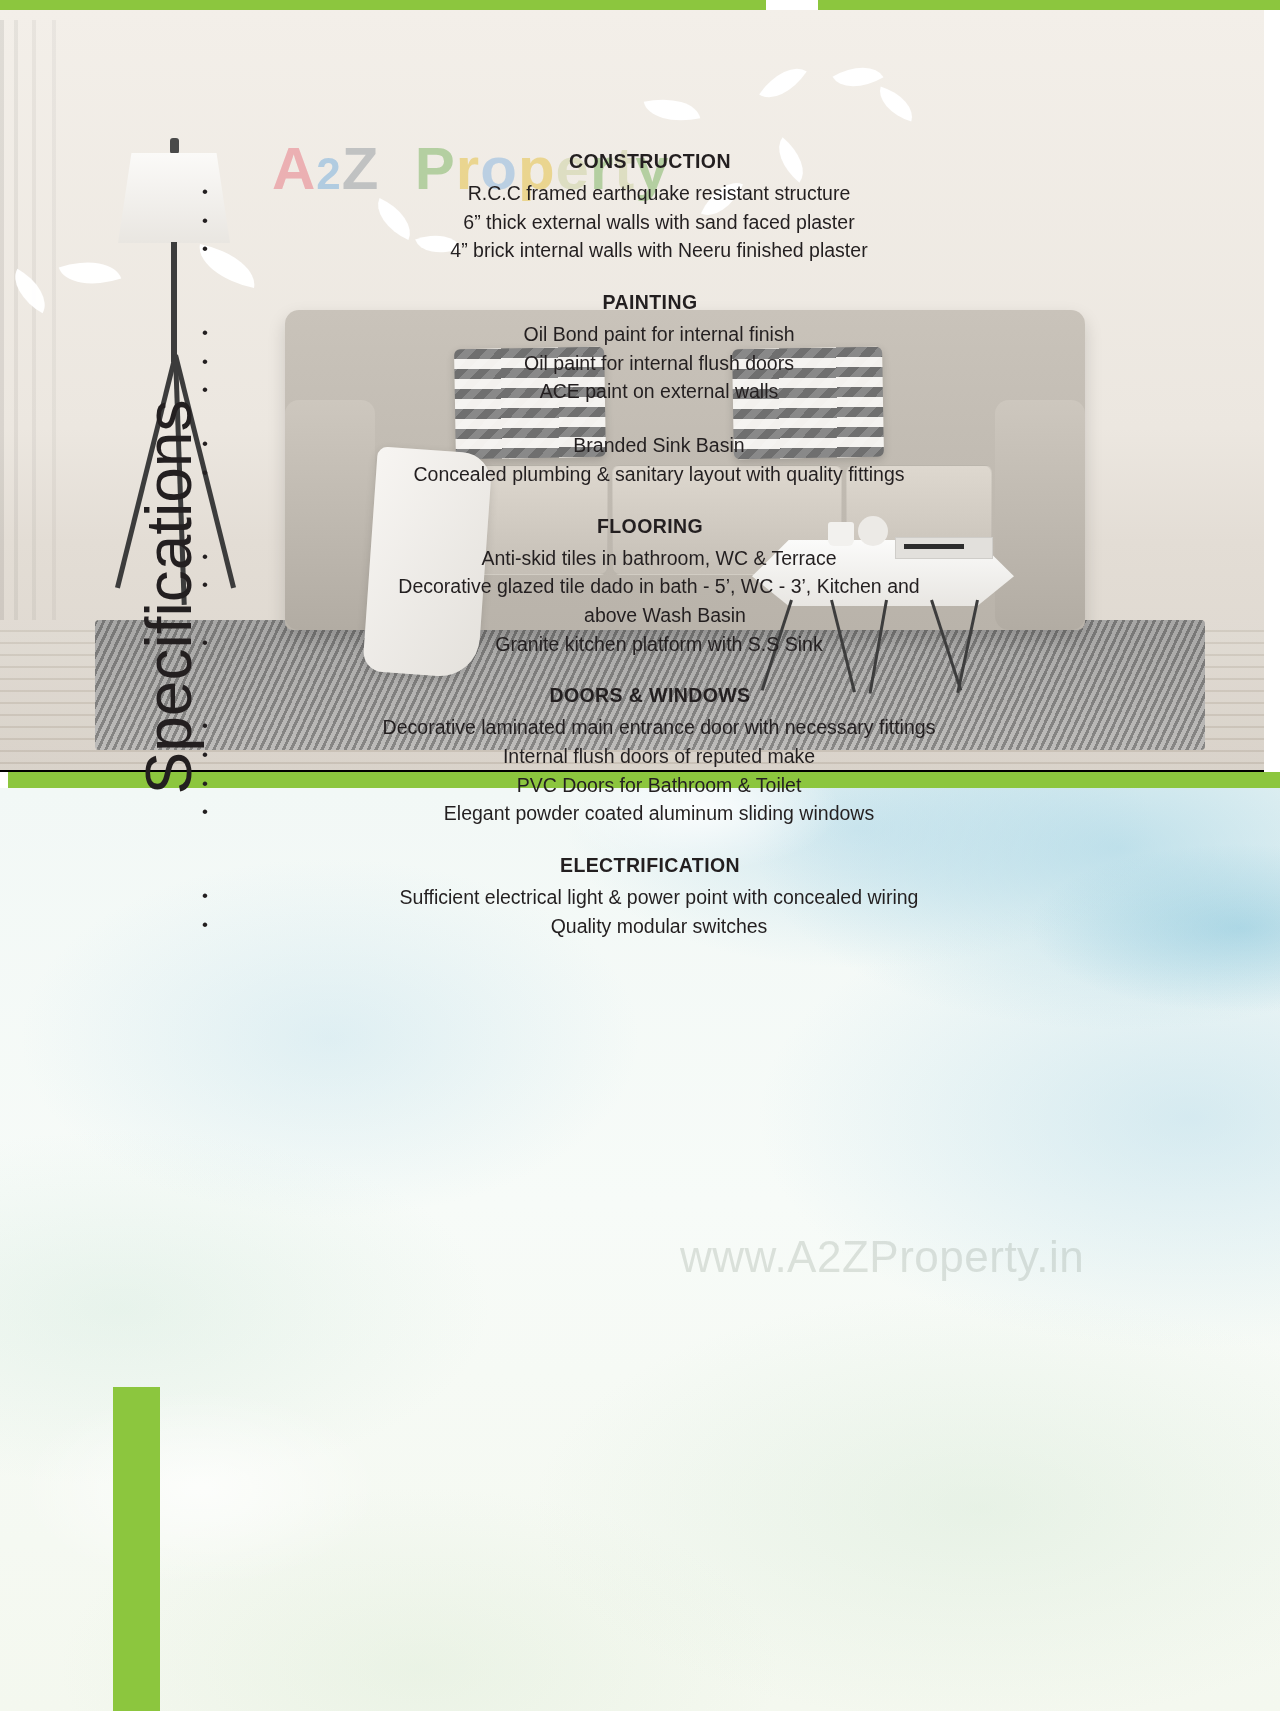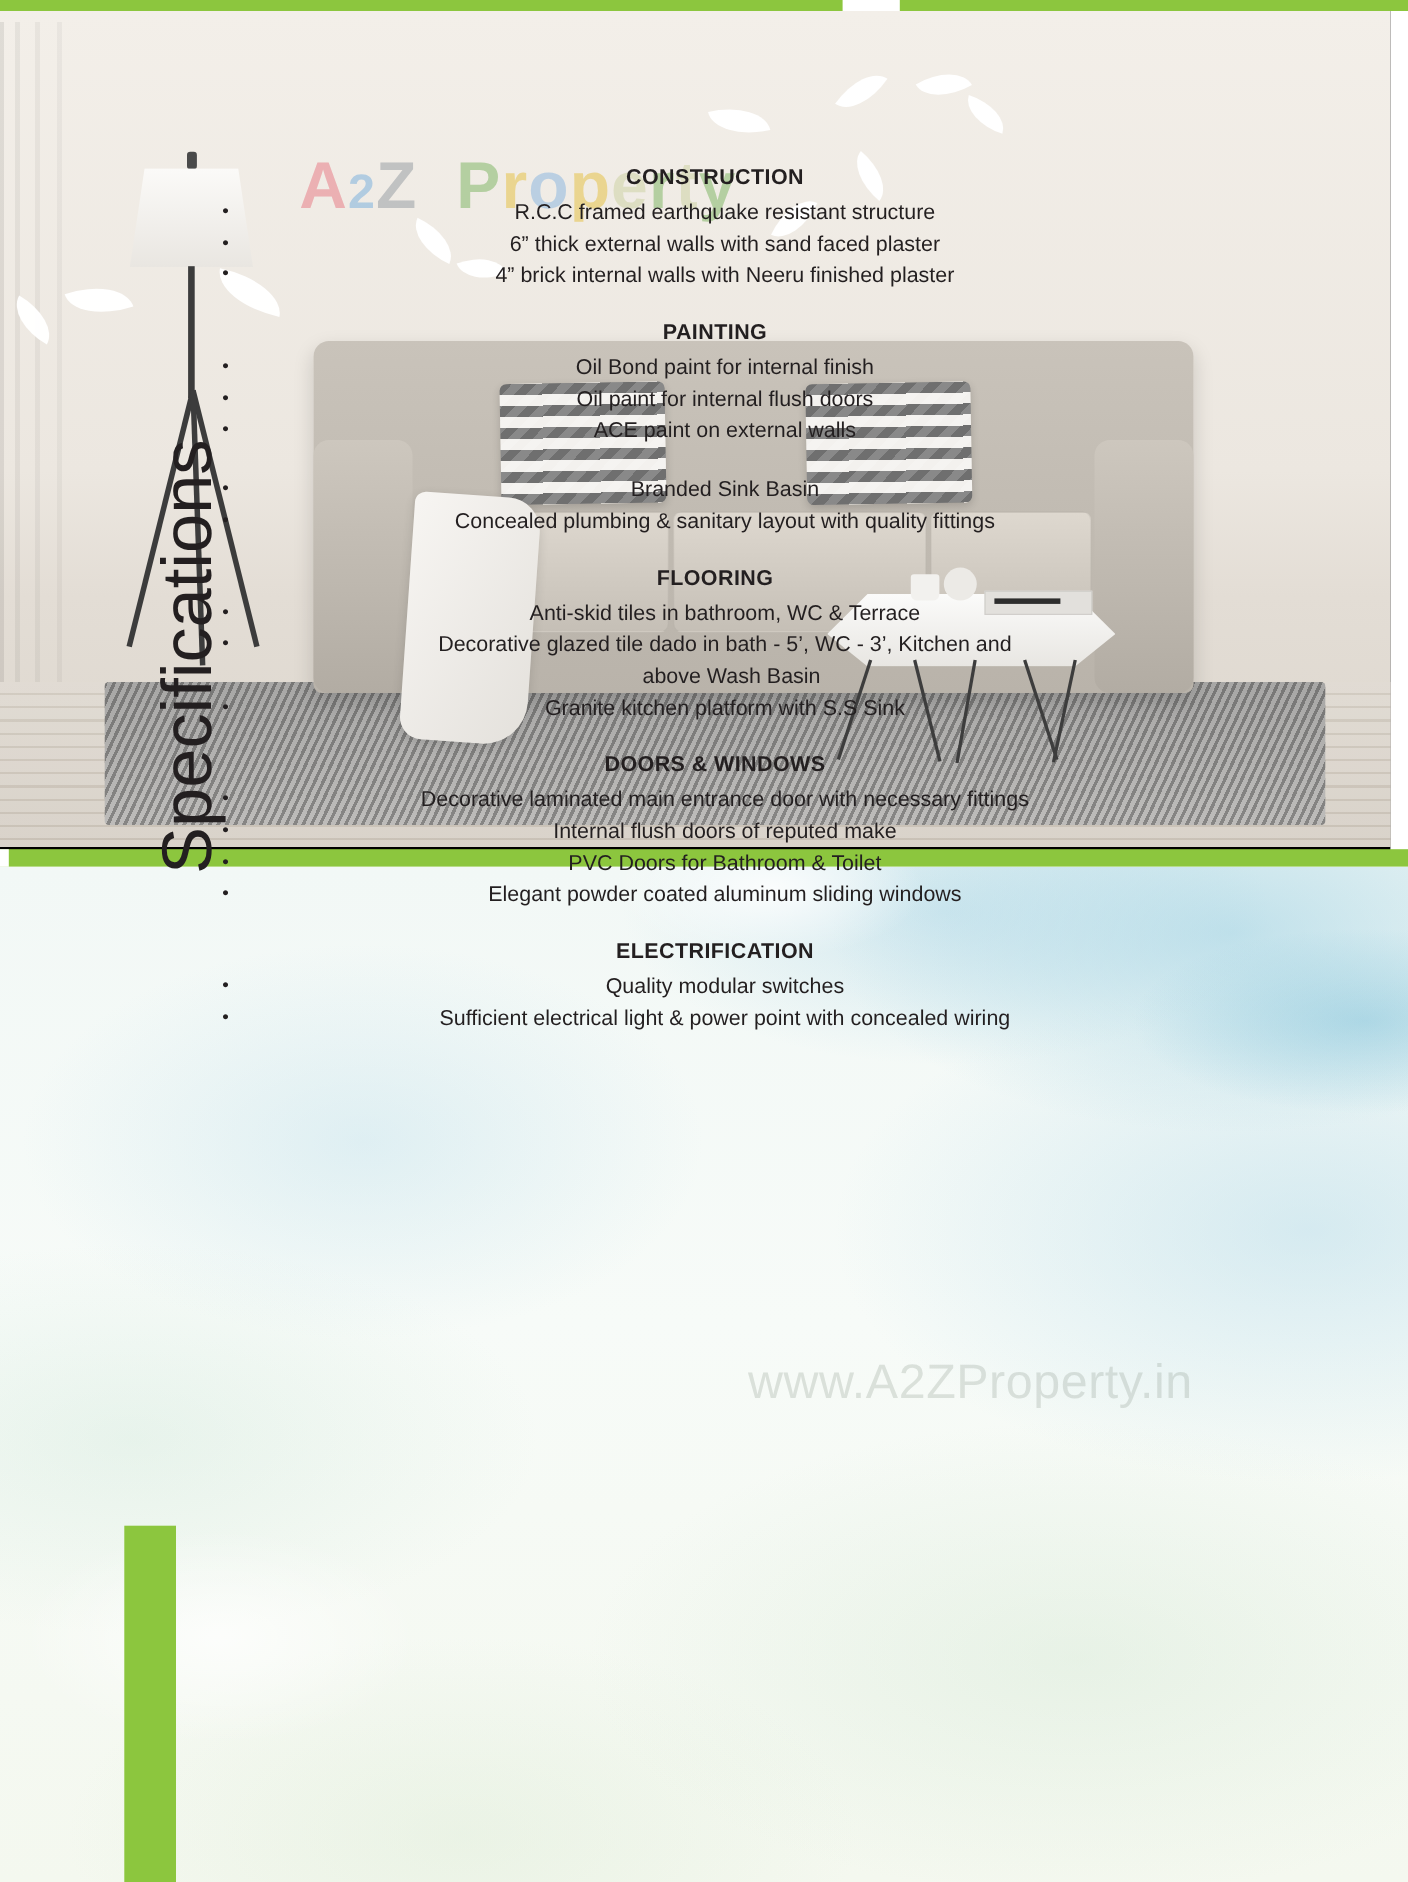--- a/index.html
+++ b/index.html
@@ -384,22 +384,22 @@
         <li>Decorative laminated main entrance door with necessary fittings</li>
         <li>Internal flush doors of reputed make</li>
         <li>PVC Doors for Bathroom &amp; Toilet</li>
         <li>Elegant powder coated aluminum sliding windows</li>
       </ul>
     </div>
 
     <div class="grp">
       <h3>ELECTRIFICATION</h3>
       <ul>
+        <li>Sufficient electrical light &amp; power point with concealed wiring</li>
         <li>Quality modular switches</li>
-        <li>Sufficient electrical light &amp; power point with concealed wiring</li>
       </ul>
     </div>
 
   </div>
 
   <div class="url-wm">www.A2ZProperty.in</div>
   <div class="green-sidebar"></div>
 
 </div>
 

